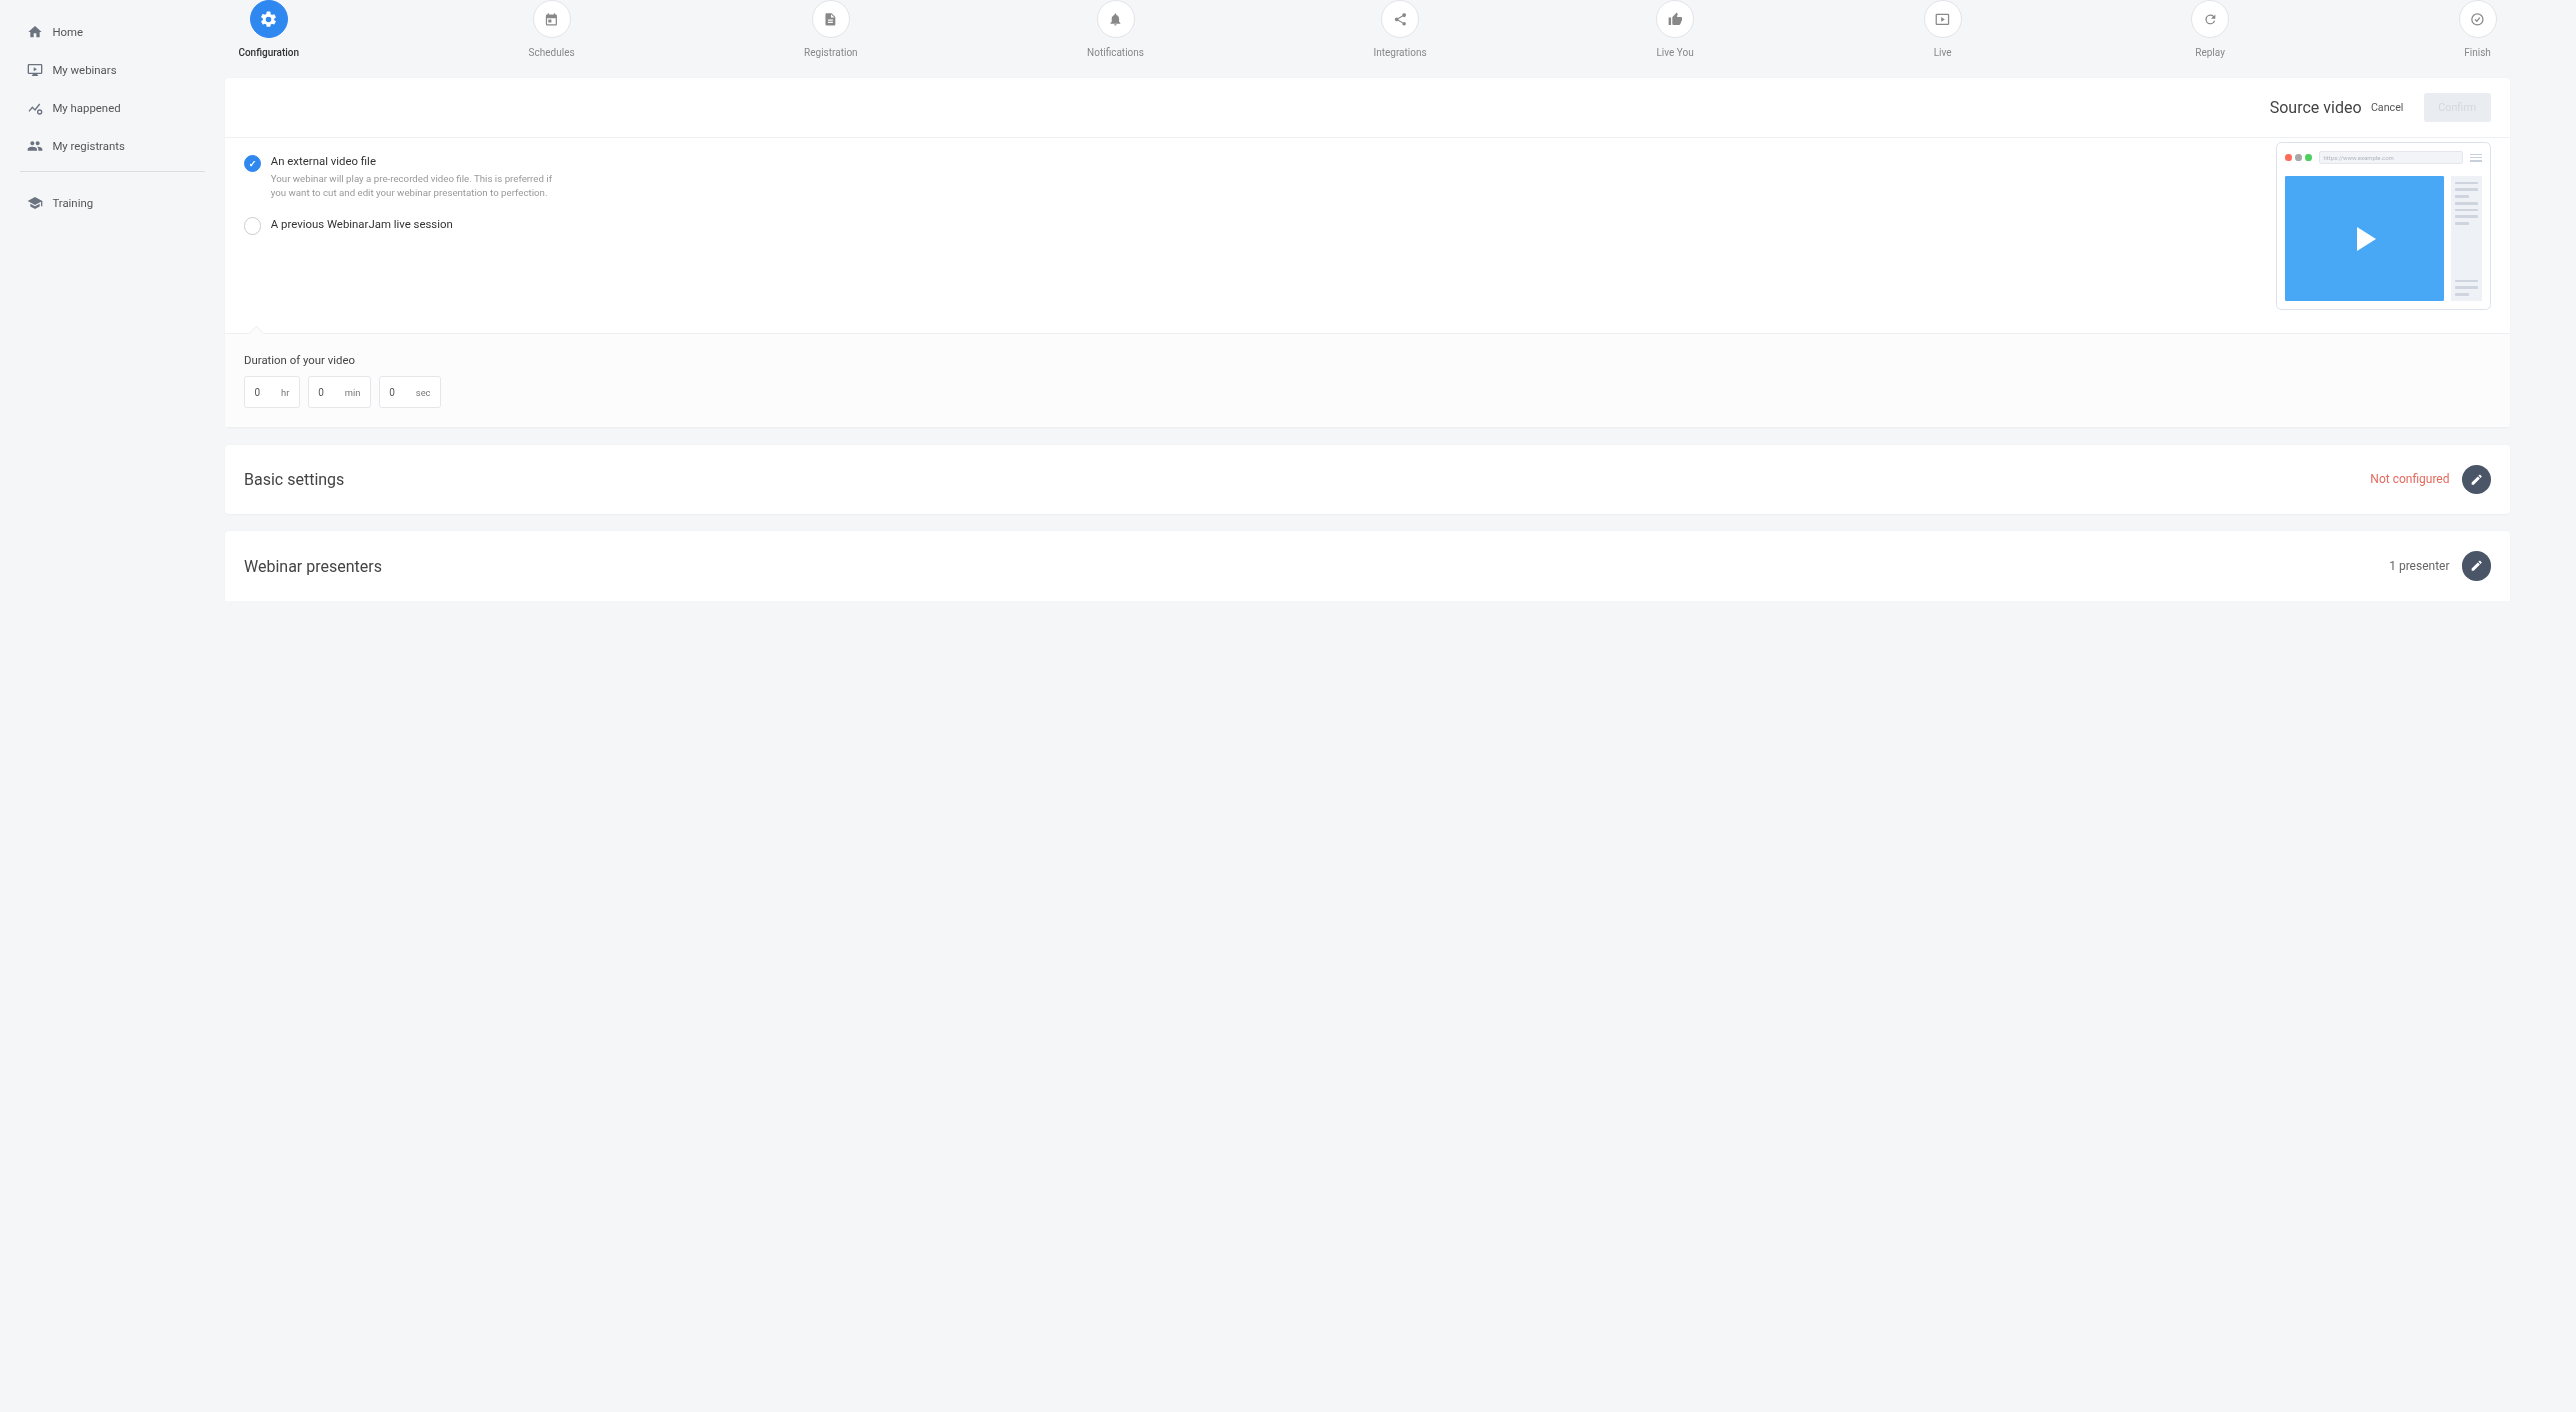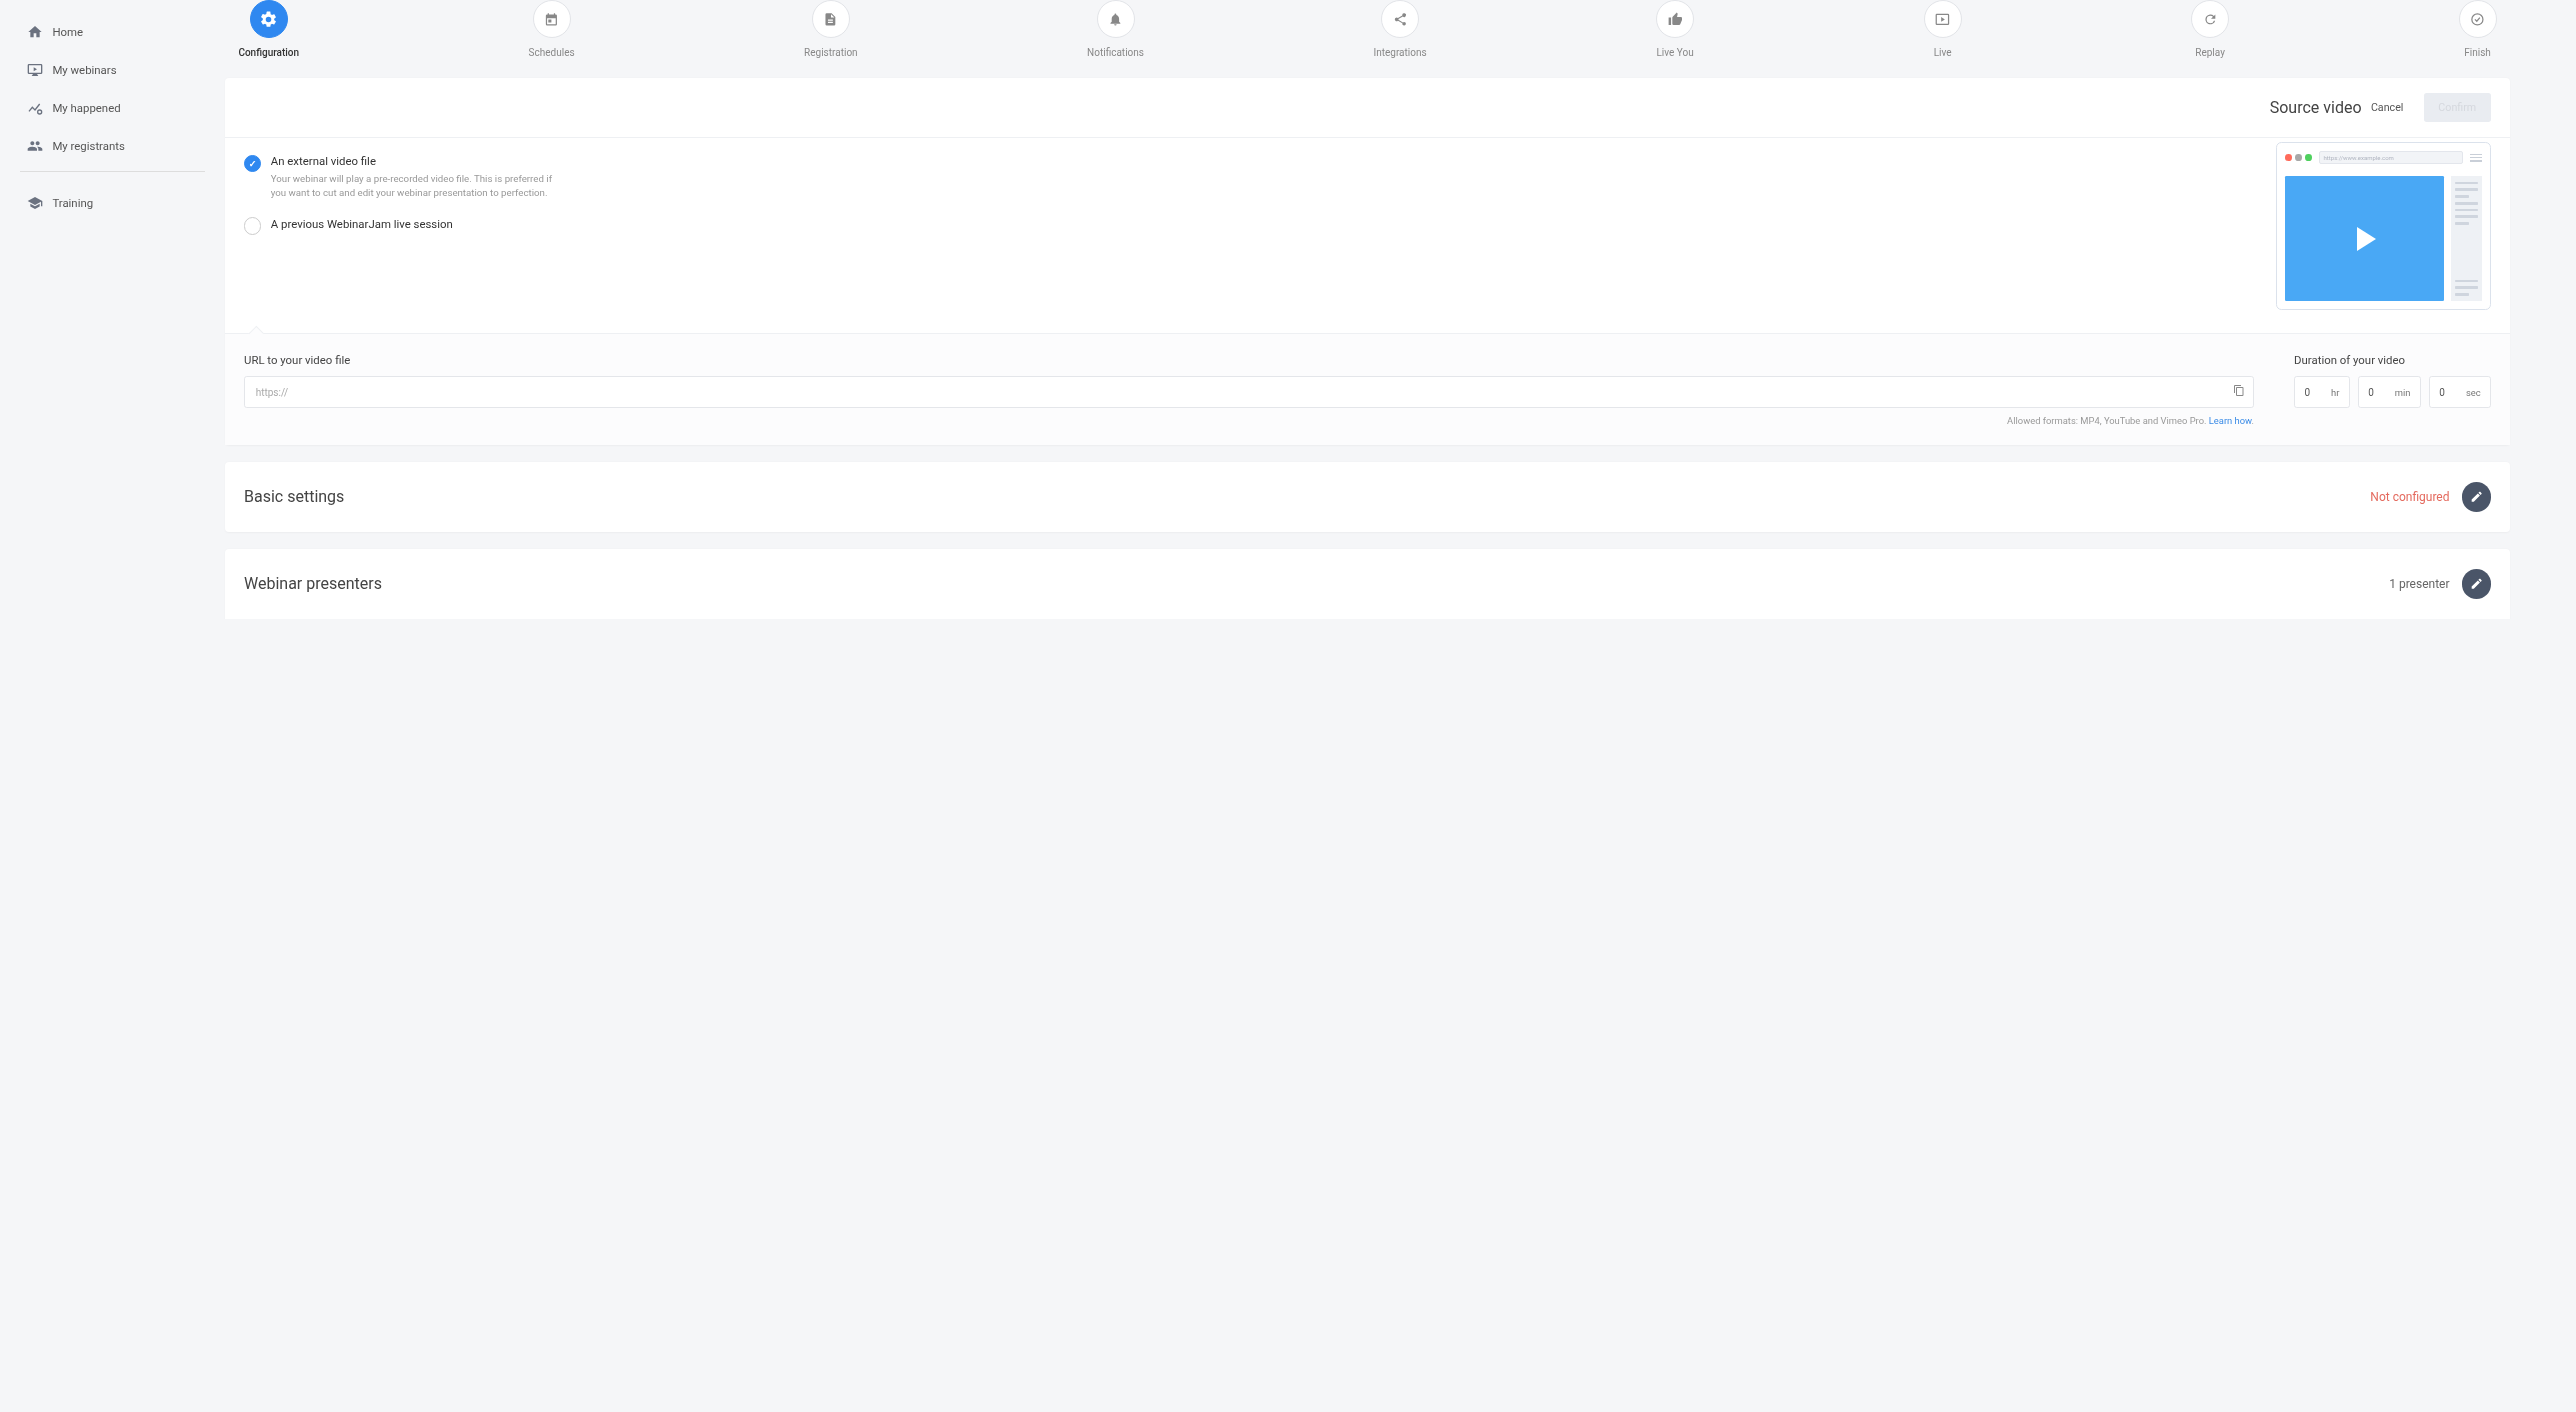--- a/index.html
+++ b/index.html
@@ -518,34 +518,20 @@
                 <div class="short"></div>
               <div style="margin-top:auto"></div>
                 <div></div>
                 <div class="short"></div>
             </div>
           </div>
         </div>
       </div>
       <div class="card-lower">
         <div class="pointer-up"></div>
-        <div class="url-block">
-          <label class="field-label">URL to your video file</label>
-          <div class="url-wrap">
-            <input class="url-input" type="text" placeholder="https://" style="">
-            <span class="url-icon">
-              <svg width="12" height="12" viewBox="0 0 24 24" fill="currentColor">
-                  <path d="M16 1H4a2 2 0 0 0-2 2v14h2V3h12V1zm3 4H8a2 2 0 0 0-2 2v14a2 2 0 0 0 2 2h11a2 2 0 0 0 2-2V7a2 2 0 0 0-2-2zm0 16H8V7h11v14z"></path>
-                </svg>
-            </span>
-          </div>
-          <div class="hint">
-            <span>Allowed formats: MP4, YouTube and Vimeo Pro. </span><a href="#">Learn how</a><span>.</span>
-          </div>
-        </div>
         <div class="duration-block">
           <label class="field-label">Duration of your video</label>
           <div class="duration-row">
             <div class="dur-field">
               <input class="dur-input" value="0" style="">
               <span class="dur-label">hr</span>
             </div>
             <div class="dur-field">
               <input class="dur-input" value="0" style="">
               <span class="dur-label">min</span>

